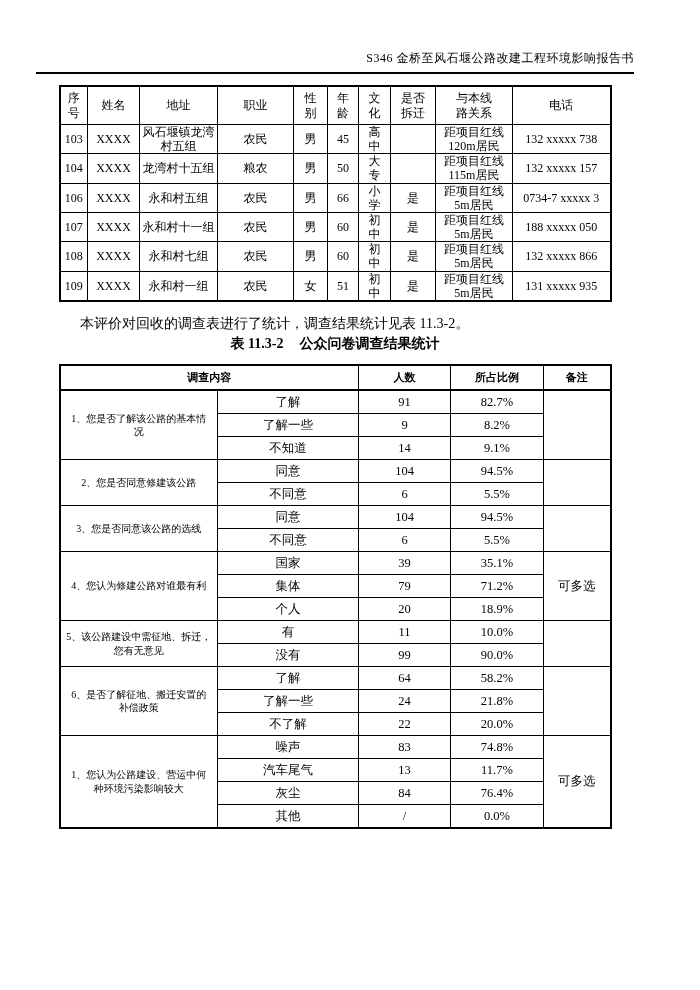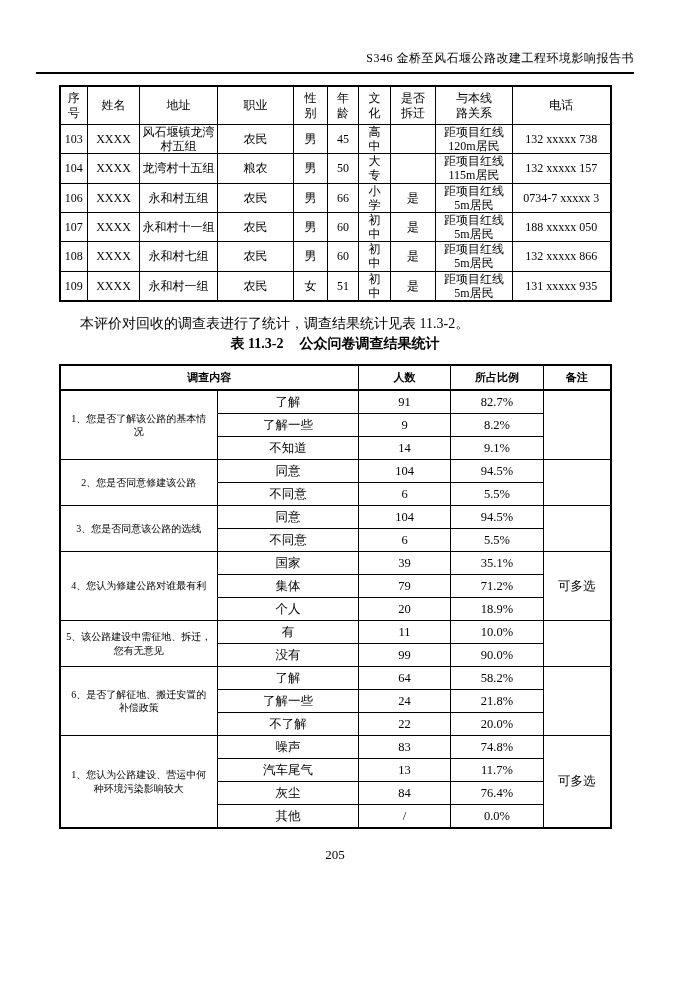--- a/index.html
+++ b/index.html
@@ -328,14 +328,13 @@
           <td>76.4%</td>
         </tr>
         <tr>
           <td>其他</td>
           <td>/</td>
           <td>0.0%</td>
         </tr>
       </tbody>
   </table>
 
-  <div class="page-number">205</div>
 </div>
 
 </body></html>

